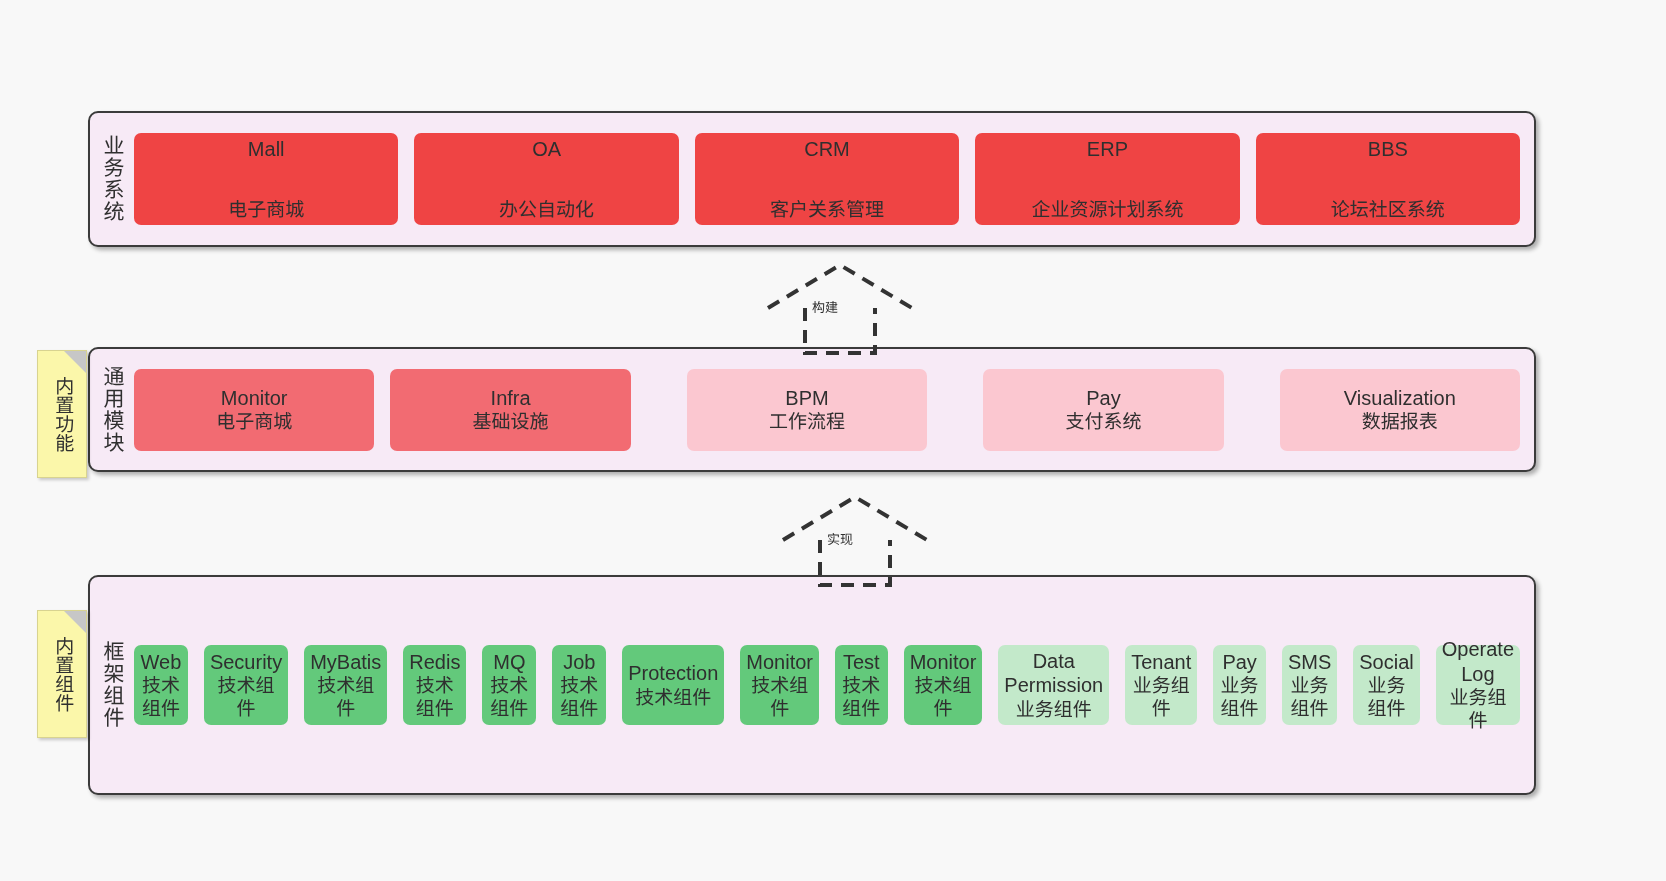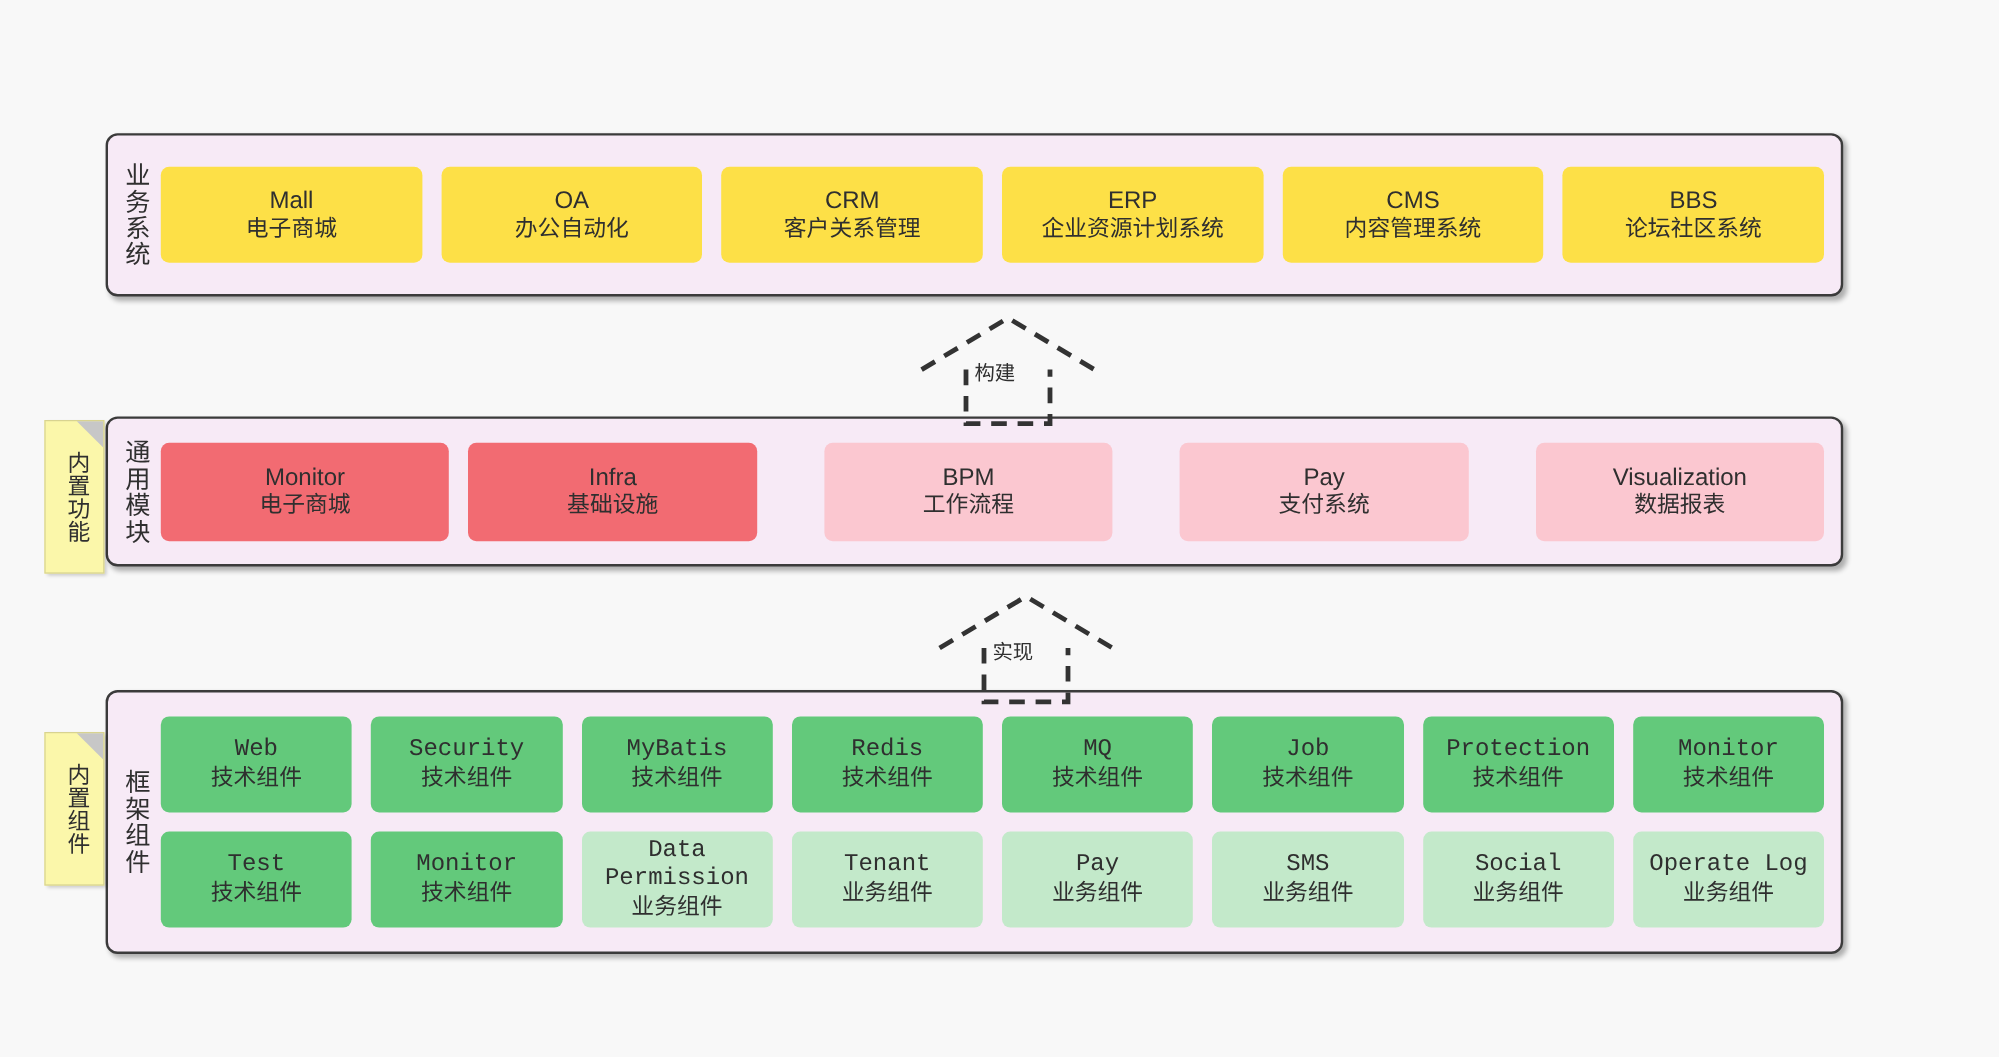--- a/index.html
+++ b/index.html
@@ -56,44 +56,42 @@
   }
 
   
   .row {
     display: flex;
     width: 100%;
     gap: 16px;
   }
   .rows {
     display: flex;
-    flex-direction: column;
     width: 100%;
     gap: 16px;
-    font-family: Liberation Mono, monospace;
   }
   .card {
     flex: 1 1 0;
     box-sizing: border-box;
     border-radius: 7px;
     display: flex;
     flex-direction: column;
     align-items: center;
     justify-content: center;
     text-align: center;
     color: #2f2f2f;
     padding: 4px 6px;
     line-height: 1.22;
   }
   .card .en { font-size: 20px; }
   .card .cn { font-size: 19px; }
 
   
   #layer-business { left: 88px; top: 111px; width: 1448px; height: 136px; }
-  #layer-business .card { background: #fde047; height: 80px; }
+  #layer-business .card { background: #ef4444; height: 92px; justify-content: space-between; }
 
   
   #layer-common { left: 88px; top: 347px; width: 1448px; height: 125px; }
   #layer-common .card { height: 82px; }
   .card.red   { background: #f26b72; }
   .card.pink  { background: #fbc7d0; margin-left: 40px; }
 
   
   #layer-framework { left: 88px; top: 575px; width: 1448px; height: 220px; }
   #layer-framework .card { height: 80px; }
@@ -131,21 +129,21 @@
   #sticky-common    { left: 37px; top: 350px; height: 128px; }
   #sticky-framework { left: 37px; top: 610px; height: 128px; }
 
   
   .connector {
     position: absolute;
     z-index: 2;
   }
   .connector .label {
     position: absolute;
-    font-size: 17px;
+    font-size: 13px;
     color: #2f2f2f;
     background: transparent;
     white-space: nowrap;
   }
   #connector-build   { left: 750px; top: 255px; width: 180px; height: 100px; }
   #connector-build .label  { left: 62px; top: 42px; }
   #connector-impl    { left: 765px; top: 487px; width: 180px; height: 100px; }
   #connector-impl .label   { left: 62px; top: 42px; }
 </style>
 </head>
@@ -167,24 +165,20 @@
         </div>
         <div class="card">
           <span class="en">CRM</span>
           <span class="cn">客户关系管理</span>
         </div>
         <div class="card">
           <span class="en">ERP</span>
           <span class="cn">企业资源计划系统</span>
         </div>
         <div class="card">
-          <span class="en">CMS</span>
-          <span class="cn">内容管理系统</span>
-        </div>
-        <div class="card">
           <span class="en">BBS</span>
           <span class="cn">论坛社区系统</span>
         </div>
       </div>
     </div>
   </div>
 
   <div class="connector" id="connector-build">
     <svg width="180" height="100" viewBox="0 0 180 100">
       <path d="M 18 53 L 90 10 L 162 53" fill="none" stroke="#333333" stroke-width="4" stroke-dasharray="13 9"></path>

